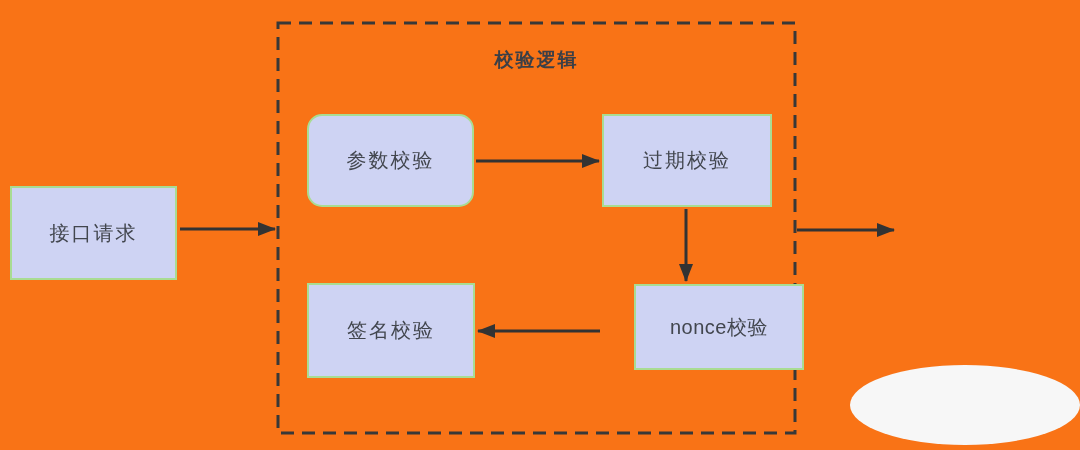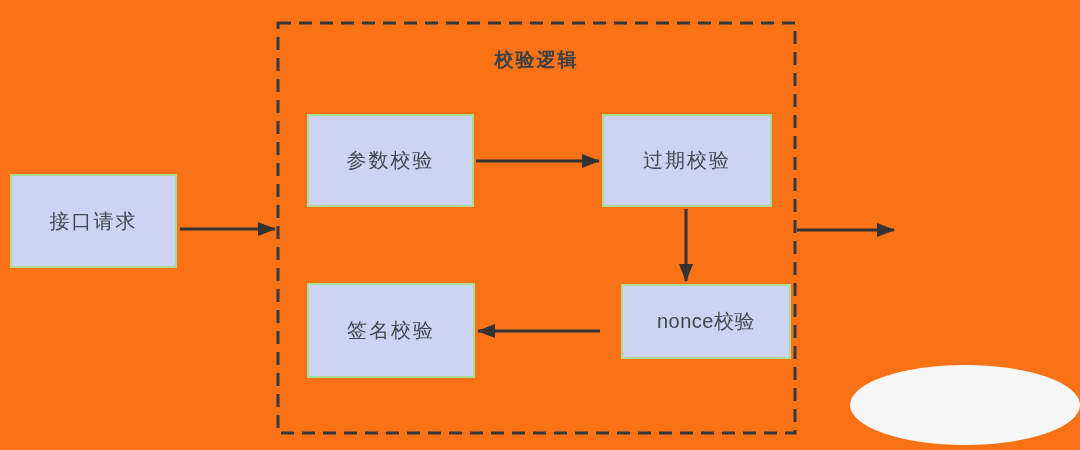--- a/index.html
+++ b/index.html
@@ -14,25 +14,25 @@
   .node{
     position:absolute;
     background:#ced3f3;
     border:2px solid #a9dc92;
     box-sizing:border-box;
     display:flex;align-items:center;justify-content:center;
     font-size:20px;color:#42464e;
     letter-spacing:2px;
     z-index:2;
   }
-  .n-request{left:10px;top:174px;width:167px;height:94px;}
-  .n-param{left:307px;top:114px;width:167px;height:93px;}
+  .n-request{left:10px;top:186px;width:167px;height:94px;}
+  .n-param{left:307px;top:114px;width:167px;height:93px;border-radius:15px;}
   .n-expire{left:602px;top:114px;width:170px;height:93px;}
   .n-sign{left:307px;top:283px;width:168px;height:95px;}
-  .n-nonce{left:621px;top:284px;width:170px;height:75px;letter-spacing:0.5px;}
+  .n-nonce{left:634px;top:284px;width:170px;height:86px;letter-spacing:0.5px;}
   .n-pass{left:897px;top:183px;width:171px;height:94px;}
   .group-title{
     position:absolute;left:278px;top:47px;width:517px;
     text-align:center;
     font-size:19px;font-weight:bold;color:#3b3f46;
     letter-spacing:2px;
     z-index:2;
   }
 </style>
 </head>

